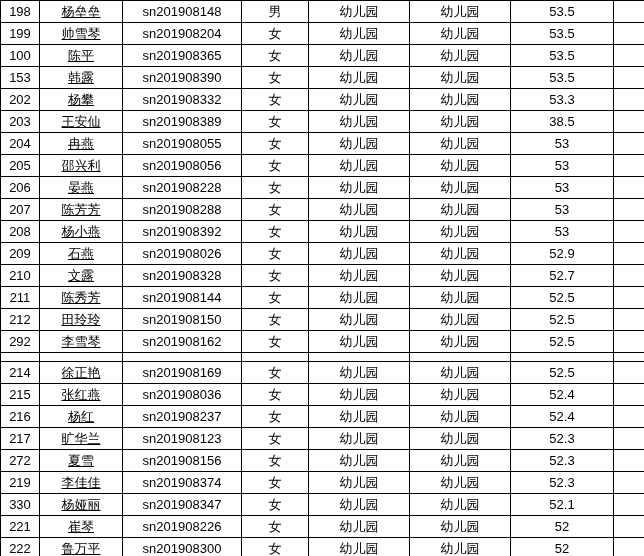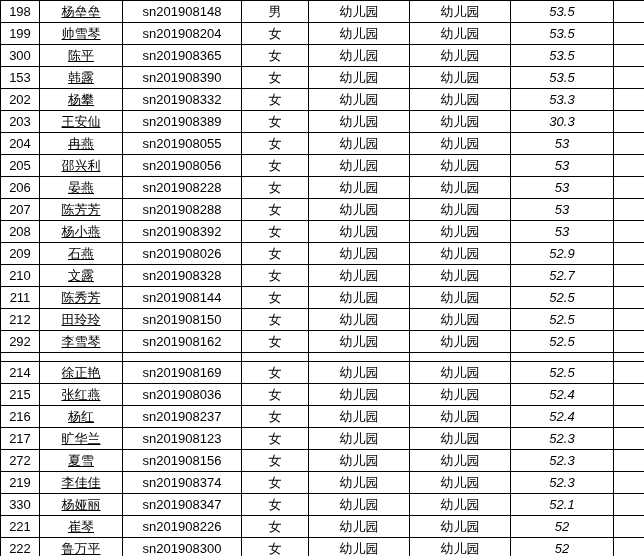--- a/index.html
+++ b/index.html
@@ -36,21 +36,21 @@
     font-family: "Liberation Sans", sans-serif;
   }
   td.c-idx      { width: 34px; }
   td.c-name     { width: 78px; }
   td.c-sn       { width: 114px;
                   font-family: "Liberation Serif", serif;
                   font-size: 12.5px; }
   td.c-gender   { width: 62px; }
   td.c-kind1    { width: 96px; }
   td.c-kind2    { width: 96px; }
-  td.c-score    { width: 98px; font-style: italic; }
+  td.c-score    { width: 98px; }
   td.c-blank    { width: 64px; }
   tr.gap td {
     border-left: 1px solid #000000;
     border-right: 1px solid #000000;
     border-top: none;
     border-bottom: none;
     height: 8px;
   }
   tr.gap td.c-idx {
     border-left: 1px solid #000000;
@@ -78,21 +78,21 @@
           <td class="c-idx">199</td>
           <td class="c-name name-cell">帅雪琴</td>
           <td class="c-sn">sn201908204</td>
           <td class="c-gender">女</td>
           <td class="c-kind1">幼儿园</td>
           <td class="c-kind2">幼儿园</td>
           <td class="c-score">53.5</td>
           <td class="c-blank"></td>
         </tr>
         <tr>
-          <td class="c-idx">300</td>
+          <td class="c-idx">100</td>
           <td class="c-name name-cell">陈平</td>
           <td class="c-sn">sn201908365</td>
           <td class="c-gender">女</td>
           <td class="c-kind1">幼儿园</td>
           <td class="c-kind2">幼儿园</td>
           <td class="c-score">53.5</td>
           <td class="c-blank"></td>
         </tr>
         <tr>
           <td class="c-idx">153</td>
@@ -114,21 +114,21 @@
           <td class="c-score">53.3</td>
           <td class="c-blank"></td>
         </tr>
         <tr>
           <td class="c-idx">203</td>
           <td class="c-name name-cell">王安仙</td>
           <td class="c-sn">sn201908389</td>
           <td class="c-gender">女</td>
           <td class="c-kind1">幼儿园</td>
           <td class="c-kind2">幼儿园</td>
-          <td class="c-score">30.3</td>
+          <td class="c-score">38.5</td>
           <td class="c-blank"></td>
         </tr>
         <tr>
           <td class="c-idx">204</td>
           <td class="c-name name-cell">冉燕</td>
           <td class="c-sn">sn201908055</td>
           <td class="c-gender">女</td>
           <td class="c-kind1">幼儿园</td>
           <td class="c-kind2">幼儿园</td>
           <td class="c-score">53</td>

